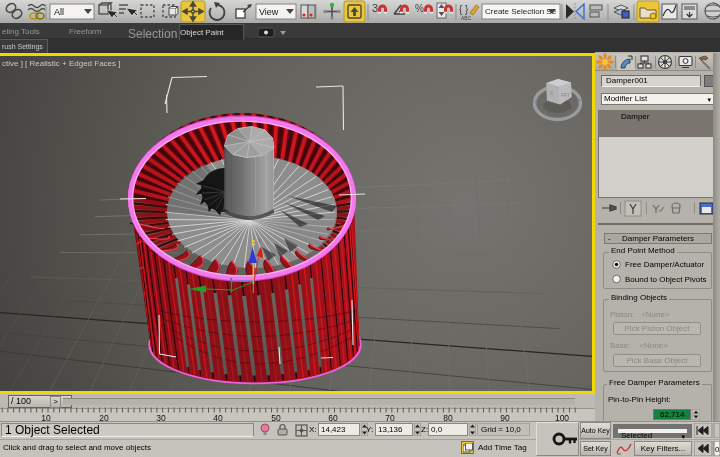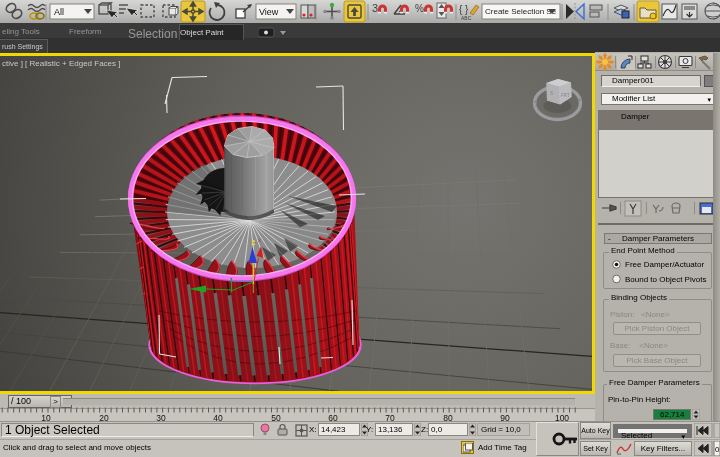--- a/index.html
+++ b/index.html
@@ -563,25 +563,25 @@
       <line x1="64" y1="9" x2="76" y2="9"></line>
       <line x1="66" y1="5" x2="74" y2="13"></line>
       <line x1="74" y1="5" x2="66" y2="13"></line>
     </g>
     <rect x="84" y="3.5" width="13" height="9" rx="1" fill="#e8e8e8" stroke="#3a3a3a" stroke-width="1.1"></rect>
     <circle cx="90.5" cy="8" r="2.5" fill="none" stroke="#3a3a3a"></circle>
     <path d="M88,12.5 l5,0 m-6,2 l7,0" stroke="#3a3a3a"></path>
     <path d="M104,5 l6,-2 3,2 -2,2 -3,-1 -1,2 z" fill="#8a6a4a" stroke="#4a3a22" stroke-width="0.7"></path>
     <path d="M107,8 l8,8" stroke="#777" stroke-width="2"></path>
   </svg>
-<div class="abs" style="left:601px;top:75px;width:100px;height:12px;background:#d6d4ce;border:1px solid #6e6c66;border-bottom-color:#f0efec;font-size:8px;line-height:10px;padding-left:10px;color:#000">Damper001</div>
+<div class="abs" style="left:601px;top:75px;width:100px;height:12px;background:#d6d4ce;border:1px solid #6e6c66;border-bottom-color:#f0efec;font-size:8px;line-height:10px;padding-left:4px;color:#000">Damper001</div>
 <div class="abs" style="left:704px;top:75px;width:12px;height:12px;background:#7d7d7d;border:1px solid #555"></div>
-<div class="abs" style="left:601px;top:93px;width:113px;height:12px;background:#f2f1ee;border:1px solid #76746e;font-size:8px;line-height:10px;padding-left:10px;color:#000">Modifier List<span style="position:absolute;right:2px;top:1px;font-size:7px">▾</span></div>
+<div class="abs" style="left:601px;top:93px;width:113px;height:12px;background:#f2f1ee;border:1px solid #76746e;font-size:8px;line-height:10px;padding-left:2px;color:#000">Modifier List<span style="position:absolute;right:2px;top:1px;font-size:7px">▾</span></div>
 <div class="abs" style="left:598px;top:110px;width:117px;height:88px;background:#d2d0ca;border:1px solid #76746e"></div>
-<div class="abs" style="left:599px;top:111px;width:115px;height:19px;background:#7a766f;font-size:8px;color:#000;padding-left:22px;line-height:11px">Damper</div>
+<div class="abs" style="left:599px;top:111px;width:115px;height:26px;background:#7a766f;font-size:8px;color:#000;padding-left:22px;line-height:11px">Damper</div>
 <svg class="abs" style="left:598px;top:200px" width="120" height="17" xmlns="http://www.w3.org/2000/svg">
     <line x1="22.5" y1="2" x2="22.5" y2="14" stroke="#8f8c85"></line>
     <line x1="48.5" y1="2" x2="48.5" y2="14" stroke="#8f8c85"></line>
     <line x1="96.5" y1="2" x2="96.5" y2="14" stroke="#8f8c85"></line>
     <path d="M4,8 l8,0 m0,-3 l6,2 0,2 -6,2 z" stroke="#3a3a3a" fill="#555" stroke-width="1.2"></path>
     <rect x="27" y="1" width="16" height="15" fill="#c2bfb8" stroke="#8f8c85"></rect>
     <path d="M32,4 l3,5 0,5 m3,-10 l-3,5" stroke="#3a3a3a" fill="none" stroke-width="1.2"></path>
     <path d="M55,5 l3,4 3,-4 m-3,4 l0,4 m3,-2 a4,4 0 0,0 4,-4" stroke="#6a6a6a" fill="none" stroke-width="1.2"></path>
     <path d="M74,6 a4,3 0 0,1 8,0 l-1,7 -6,0 z" fill="none" stroke="#6a6a6a" stroke-width="1.2"></path>
     <line x1="74" y1="8" x2="82" y2="8" stroke="#6a6a6a"></line>

